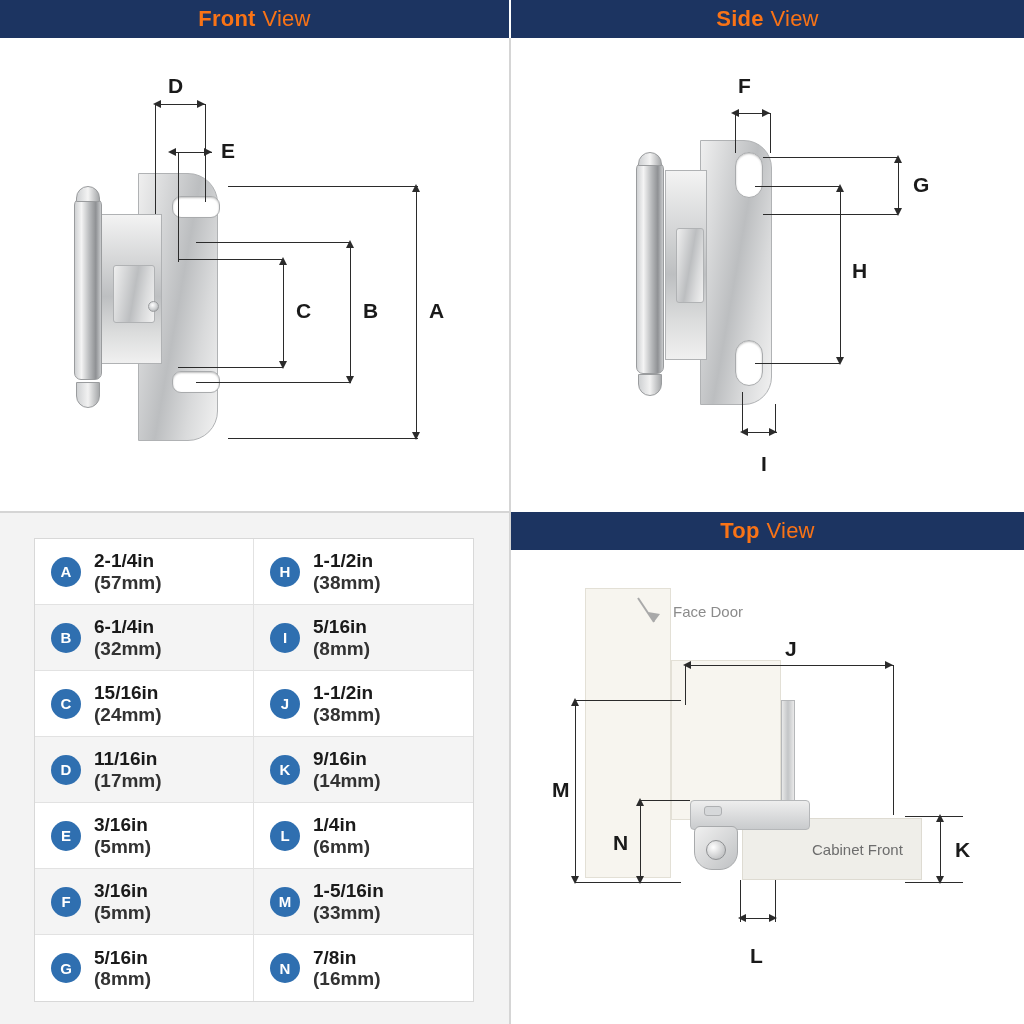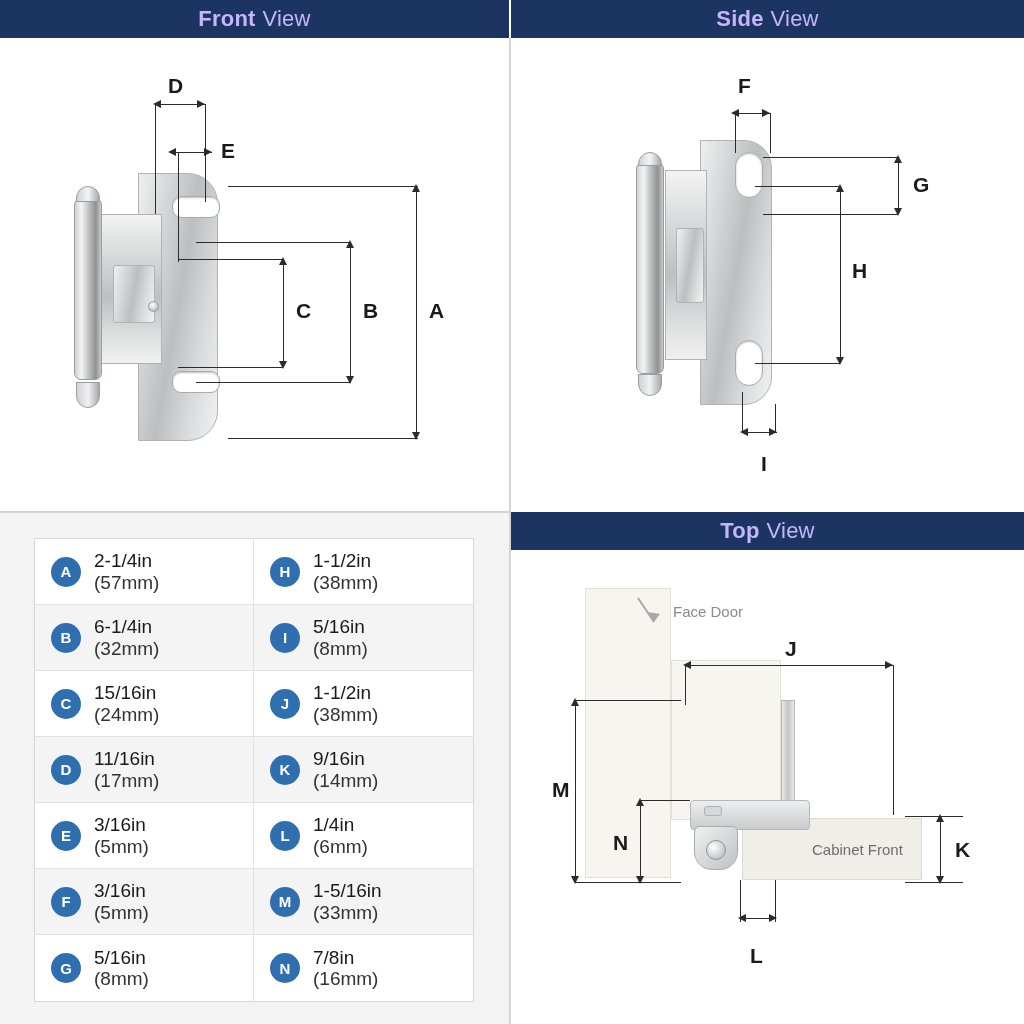--- a/index.html
+++ b/index.html
@@ -13,21 +13,21 @@
     position: relative;
     width: 1024px; height: 1024px;
     overflow: hidden;
     background: #ffffff;
   }
 
   
   .hdr {
     position: absolute;
     background: #1c3461;
-    color: #c4b5fd;
+    color: #f97316;
     display: flex;
     align-items: center;
     justify-content: center;
     font-size: 22px;
     letter-spacing: .2px;
   }
   .hdr b { font-weight: bold; margin-right: 7px; }
   .hdr span.light { font-weight: normal; }
 
   
@@ -104,21 +104,21 @@
     width: 30px; height: 30px;
     margin: 0 13px 0 16px;
     border-radius: 50%;
     background: #2f6fb0;
     color: #fff;
     font-size: 15px;
     font-weight: bold;
     display: flex; align-items: center; justify-content: center;
     flex: 0 0 auto;
   }
-  .lval { line-height: 1.12; font-size: 19px; color: #1a1a1a; }
+  .lval { line-height: 1.12; font-size: 19px; color: #1a1a1a; font-weight: bold; }
   .lval .mm { color: #333; }
 
   
   .tv-box { position: absolute; }
   .cream { background: #f7f5ef; border: 1px solid #e3e0d6; }
   .door  { background: #efeee9; border: 1px solid #dedbd2; }
   .tv-label {
     position: absolute;
     font-size: 15px;
     color: #8b8b8b;

